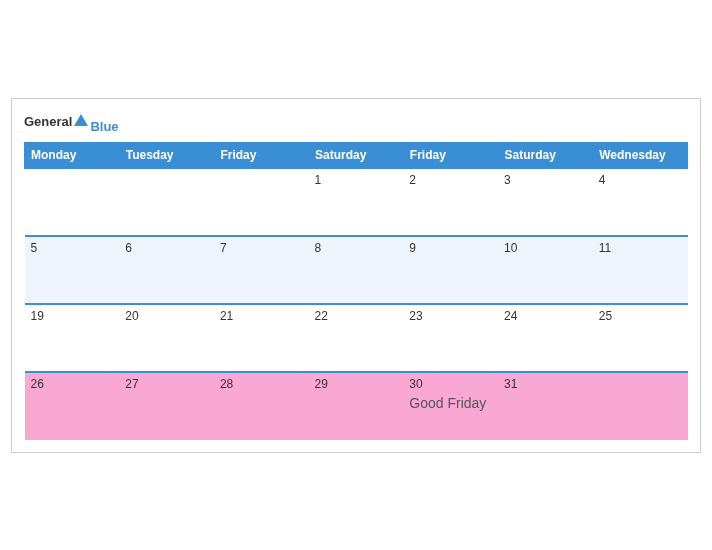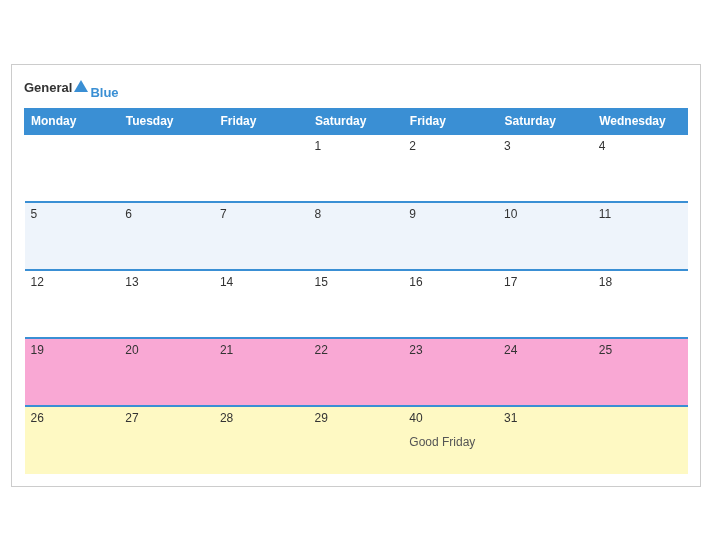--- a/index.html
+++ b/index.html
@@ -86,24 +86,24 @@
     }
     .cal-grid tr:nth-child(even) td {
       background: #eef4fb;
     }
     .day-num {
       font-size: 12px;
       color: #333;
       display: block;
     }
     .holiday-name {
-      font-size: 12px;
+      font-size: 14px;
       color: #555;
       display: block;
-      margin-top: 10px;
+      margin-top: 4px;
     }
     
     .cal-grid tbody tr:nth-child(2) td { background: #eef4fb; }
     .cal-grid tbody tr:nth-child(3) td { background: #fff; }
     .cal-grid tbody tr:nth-child(4) td { background: #f9a8d4; }
     .cal-grid tbody tr:nth-child(5) td { background: #fef9c3; }
     .cal-grid tbody tr:nth-child(6) td { background: #eef4fb; }
   </style>
 </head>
 <body>
@@ -169,79 +169,56 @@
           </td>
           <td>
             <span class="day-num">10</span>
           </td>
           <td>
             <span class="day-num">11</span>
           </td>
         </tr>
         <tr>
           <td>
-            <span class="day-num">12</span>
-          </td>
-          <td>
-            <span class="day-num">13</span>
-          </td>
-          <td>
-            <span class="day-num">14</span>
-          </td>
-          <td>
-            <span class="day-num">15</span>
-          </td>
-          <td>
-            <span class="day-num">16</span>
-          </td>
-          <td>
-            <span class="day-num">17</span>
-          </td>
-          <td>
-            <span class="day-num">18</span>
+            <span class="day-num">19</span>
+          </td>
+          <td>
+            <span class="day-num">20</span>
+          </td>
+          <td>
+            <span class="day-num">21</span>
+          </td>
+          <td>
+            <span class="day-num">22</span>
+          </td>
+          <td>
+            <span class="day-num">23</span>
+          </td>
+          <td>
+            <span class="day-num">24</span>
+          </td>
+          <td>
+            <span class="day-num">25</span>
           </td>
         </tr>
         <tr>
           <td>
-            <span class="day-num">19</span>
-          </td>
-          <td>
-            <span class="day-num">20</span>
-          </td>
-          <td>
-            <span class="day-num">21</span>
-          </td>
-          <td>
-            <span class="day-num">22</span>
-          </td>
-          <td>
-            <span class="day-num">23</span>
-          </td>
-          <td>
-            <span class="day-num">24</span>
-          </td>
-          <td>
-            <span class="day-num">25</span>
-          </td>
-        </tr>
-        <tr>
-          <td>
             <span class="day-num">26</span>
           </td>
           <td>
             <span class="day-num">27</span>
           </td>
           <td>
             <span class="day-num">28</span>
           </td>
           <td>
             <span class="day-num">29</span>
           </td>
           <td>
-            <span class="day-num">40</span>
+            <span class="day-num">30</span>
             <span class="holiday-name">Good Friday</span>
           </td>
           <td>
             <span class="day-num">31</span>
           </td>
           <td></td>
         </tr>
       </tbody>
   </table>
 </div>

